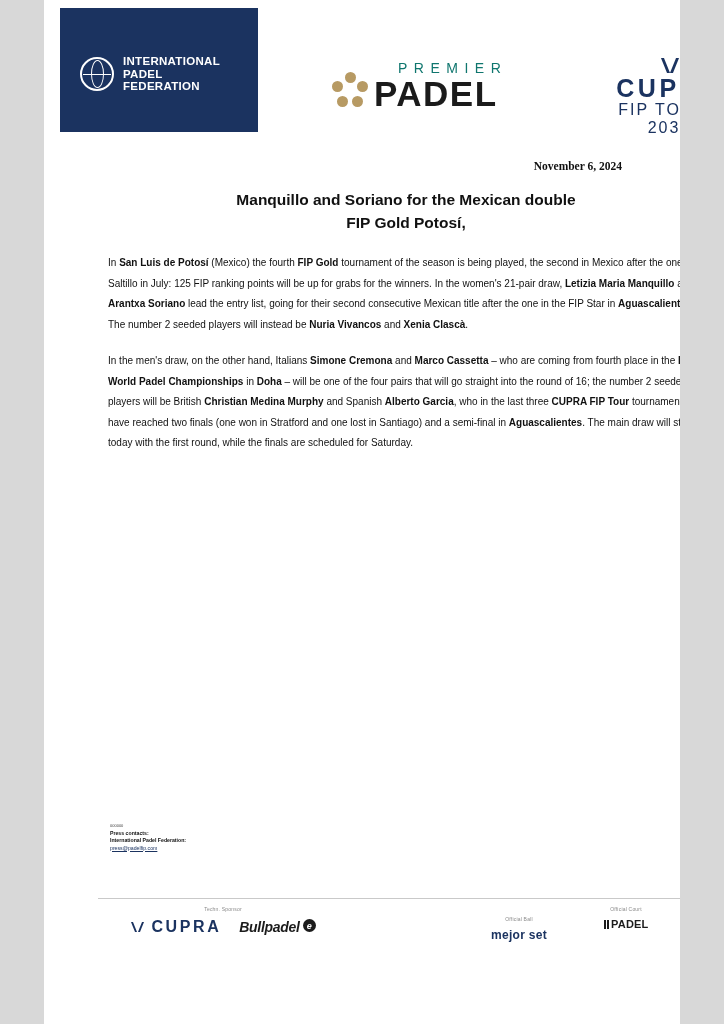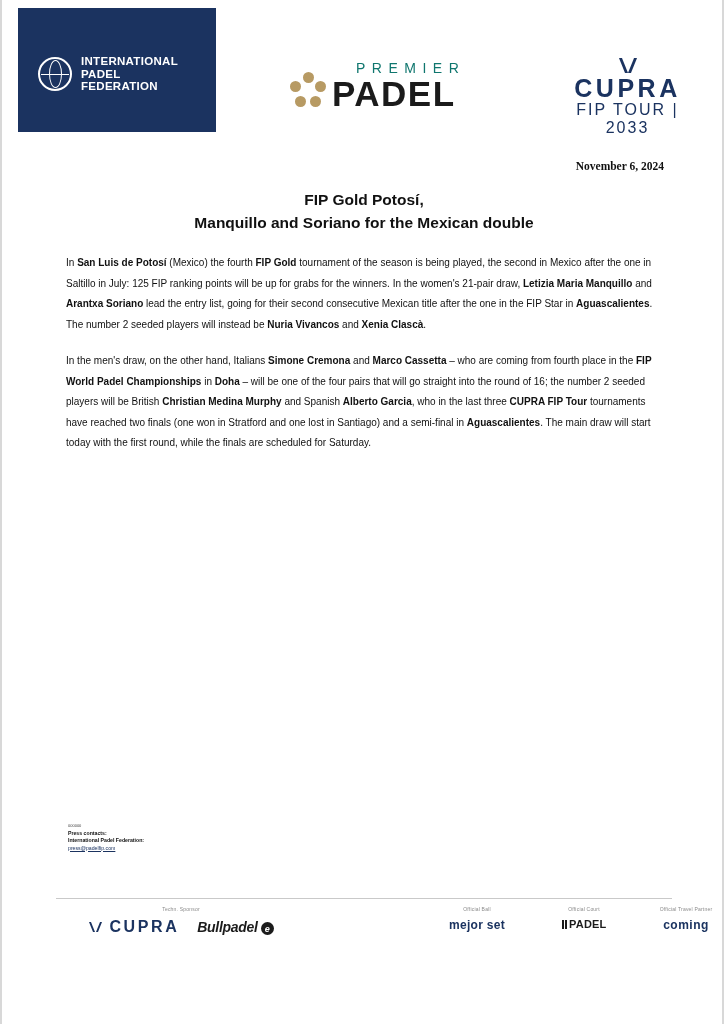--- a/index.html
+++ b/index.html
@@ -2,21 +2,21 @@
 <html><head>
 <meta charset="utf-8">
 <style>
   html, body {
     margin: 0;
     padding: 0;
     background: #d8d8d8;
   }
   .page {
     position: relative;
-    width: 720px;
+    width: 636px;
     height: 1024px;
     background: #ffffff;
     margin: 0 auto;
     overflow: hidden;
     font-family: "Liberation Sans", sans-serif;
     color: #111111;
   }
 
   
   .header {
@@ -250,28 +250,28 @@
   .f-cupra-mark {
     width: 15px; height: 10px; position: relative;
   }
   .f-cupra-mark::before, .f-cupra-mark::after {
     content: ""; position: absolute; top: 0; width: 2px; height: 10px; background: #1b3360;
   }
   .f-cupra-mark::before { left: 3px; transform: skewX(22deg); }
   .f-cupra-mark::after  { right: 3px; transform: skewX(-22deg); }
   .f-bull {
     font-size: 14px; font-weight: bold; font-style: italic; color: #1b1b1b; letter-spacing: -0.3px;
-    display: flex; align-items: flex-end; gap: 3px;
+    display: flex; align-items: flex-start; gap: 3px;
   }
   .f-bull-dot {
     width: 13px; height: 13px; border-radius: 50%; background: #1b1b1b; color: #fff;
     font-size: 9px; font-style: italic; display: flex; align-items: center; justify-content: center;
   }
 
-  .f-ball { left: 376px; top: 4px; width: 90px; }
+  .f-ball { left: 376px; top: 14px; width: 90px; }
   .f-mejorset { font-size: 12px; font-weight: bold; color: #1b3360; letter-spacing: 0.3px; }
 
   .f-court { left: 484px; top: 4px; width: 88px; }
   .f-mondo {
     font-size: 11px; font-weight: bold; color: #1b1b1b; letter-spacing: 0.2px;
     display: flex; align-items: center; justify-content: center; gap: 2px;
   }
   .f-mondo-bars { display: inline-flex; gap: 1.5px; }
   .f-mondo-bars i { display: block; width: 2px; height: 9px; background: #1b1b1b; }
 
@@ -310,22 +310,22 @@
     <div class="cupra-logo">
       <div class="cupra-mark"></div>
       <div class="cupra-name">CUPRA</div>
       <div class="cupra-sub">FIP TOUR | 2033</div>
     </div>
   </div>
 
   <div class="date">November 6, 2024</div>
 
   <div class="title">
+    <div>Manquillo and Soriano for the Mexican double</div>
     <div>FIP Gold Potosí,</div>
-    <div>Manquillo and Soriano for the Mexican double</div>
   </div>
 
   <div class="body-text">
     <p><span>In </span><b>San Luis de Potosí</b><span> (Mexico) the fourth </span><b>FIP Gold</b><span> tournament of the season is being played, the second in Mexico after the one in Saltillo in July: 125 FIP ranking points will be up for grabs for the winners. In the women's 21-pair draw, </span><b>Letizia Maria Manquillo</b><span> and </span><b>Arantxa Soriano</b><span> lead the entry list, going for their second consecutive Mexican title after the one in the FIP Star in </span><b>Aguascalientes</b><span>. The number 2 seeded players will instead be </span><b>Nuria Vivancos</b><span> and </span><b>Xenia Clascà</b><span>.</span></p>
 
     <p><span>In the men's draw, on the other hand, Italians </span><b>Simone Cremona</b><span> and </span><b>Marco Cassetta</b><span> – who are coming from fourth place in the </span><b>FIP World Padel Championships</b><span> in </span><b>Doha</b><span> – will be one of the four pairs that will go straight into the round of 16; the number 2 seeded players will be British </span><b>Christian Medina Murphy</b><span> and Spanish </span><b>Alberto Garcia</b><span>, who in the last three </span><b>CUPRA FIP Tour</b><span> tournaments have reached two finals (one won in Stratford and one lost in Santiago) and a semi-final in </span><b>Aguascalientes</b><span>. The main draw will start today with the first round, while the finals are scheduled for Saturday.</span></p>
   </div>
 
   <div class="contacts">
     <div class="tiny">000000</div>

